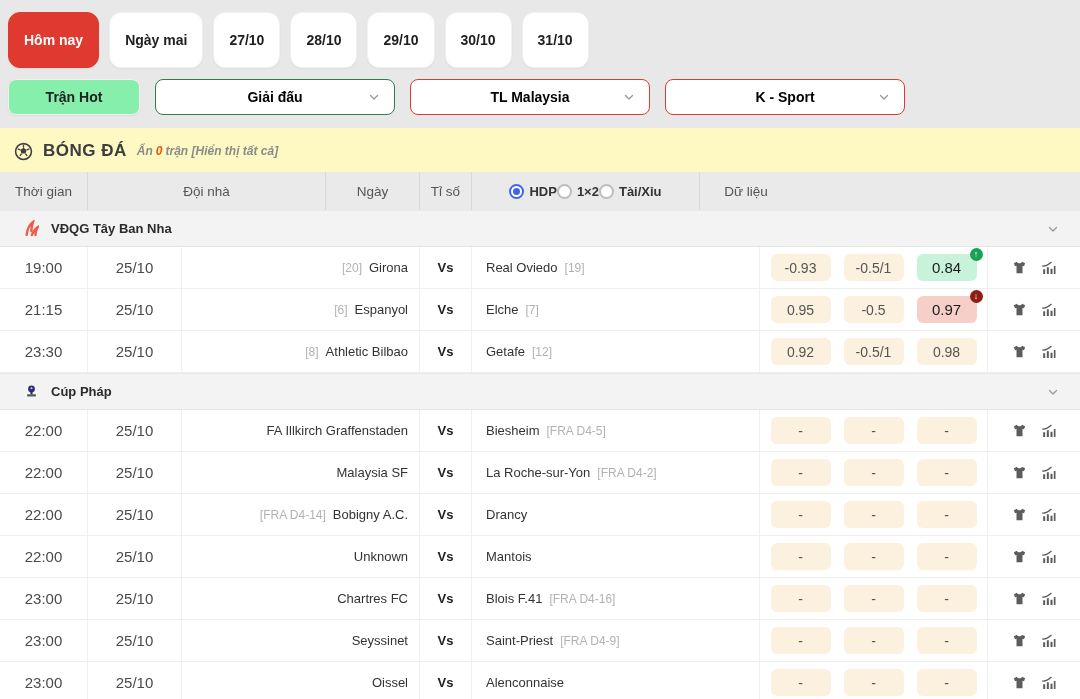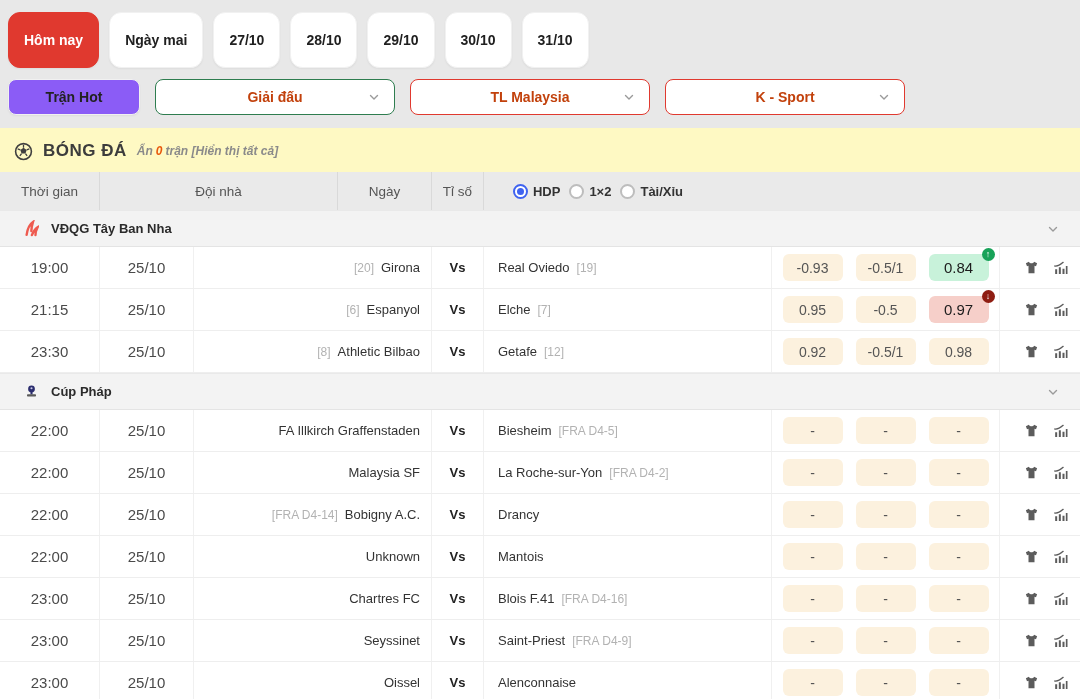--- a/index.html
+++ b/index.html
@@ -6,44 +6,44 @@
   html,body { width:1080px; height:699px; overflow:hidden; }
   body { background:#e8e8e8; font-family:"Liberation Sans", sans-serif; color:#333; }
 
   
   .tabs-row { display:flex; gap:10px; padding:12px 0 0 8px; align-items:center; }
   .tab { background:#fff; border:1px solid #f1f1f1; border-radius:12px; padding:19px 15px;
          font-size:14px; font-weight:700; color:#202020; box-shadow:0 1px 2px rgba(0,0,0,.05); cursor:pointer; white-space:nowrap; }
   .tab.active { background:#e0392f; border-color:#e0392f; color:#fff; }
 
   .filter-row { display:flex; gap:15px; padding:11px 0 13px 8px; align-items:center; }
-  .hot-btn { background:#8b5cf6; border:1px solid #f1f1f1; border-radius:8px; padding:9px 0; width:132px; text-align:center;
+  .hot-btn { background:#86efac; border:1px solid #f1f1f1; border-radius:8px; padding:9px 0; width:132px; text-align:center;
              font-size:14px; font-weight:600; color:#222; box-shadow:0 1px 2px rgba(0,0,0,.05); cursor:pointer; }
   .dropdown { position:relative; width:240px; background:#fff; border-radius:8px; padding:9px 0; display:flex;
-              align-items:center; justify-content:center; font-size:14px; font-weight:600; color:#c2410c; cursor:pointer; }
+              align-items:center; justify-content:center; font-size:14px; font-weight:600; color:#000000; cursor:pointer; }
   .dropdown .chev { position:absolute; right:13px; top:50%; transform:translateY(-50%); display:flex; }
   .dd-green { border:1px solid #2e7d4f; }
   .dd-red   { border:1px solid #e0392f; }
 
   
   .panel { background:#fef9c3; }
   .section-header { display:flex; align-items:center; gap:10px; padding:13px 16px 11px 14px; }
   .section-title { font-size:17px; font-weight:700; color:#3c3c3c; letter-spacing:.5px; }
   .section-note { font-size:12px; font-style:italic; color:#8a8a8a; font-weight:600; }
   .section-note .count { color:#e8590c; font-weight:700; padding:0 3px; }
 
   
   .thead { display:flex; height:38px; background:#eaeaea; font-size:13.5px; color:#555; }
   .th { display:flex; align-items:center; justify-content:center; border-right:1px solid #d9d9d9; }
   .th:last-child { border-right:none; }
 
-  .c-time{width:100px; flex:none;} .c-date{width:94px; flex:none;} .c-home{width:238px; flex:none;}
+  .c-time{width:88px; flex:none;} .c-date{width:94px; flex:none;} .c-home{width:238px; flex:none;}
   .c-vs{width:52px; flex:none;} .c-away{width:288px; flex:none;} .c-odds{width:228px; flex:none;} .c-data{width:92px; flex:none;}
 
-  .bet-modes { display:flex; align-items:center; gap:9px; }
+  .bet-modes { display:flex; align-items:center; }
   .bet-mode { display:flex; align-items:center; gap:5px; cursor:pointer; }
   .bet-mode .lbl { font-weight:700; color:#333; font-size:13px; }
   .radio { width:15px; height:15px; border-radius:50%; border:2px solid #bdbdbd; background:#fff; position:relative; flex:none; }
   .radio.sel { border-color:#3f63f0; }
   .radio.sel::after { content:''; position:absolute; inset:2px; border-radius:50%; background:#3f63f0; }
 
   .league-row { height:37px; background:#f3f3f3; display:flex; align-items:center; gap:12px;
                 padding:0 20px 0 24px; border-bottom:1px solid #e4e4e4; border-top:1px solid #e9e9e9; }
   .league-name { font-size:13px; font-weight:700; color:#2b2b2b; }
   .league-chev { margin-left:auto; display:flex; cursor:pointer; }
@@ -143,20 +143,21 @@
           <span class="bet-mode">
             <span class="radio"></span>
             <span class="lbl">1×2</span>
           </span>
           <span class="bet-mode">
             <span class="radio"></span>
             <span class="lbl">Tài/Xỉu</span>
           </span>
         </span>
       </div>
+    <div class="th c-data">Dữ liệu</div>
   </div>
 
   <div id="leagues">
       <div class="league-row">
         <span style="display:flex;">
           <svg width="15" height="17" viewBox="0 0 20 22">
             <path d="M3.5 19.5C4.5 12 8 5 12 2.3c-1.2 4-2.2 8-2.2 12" fill="none" stroke="#ee5a4f" stroke-width="3.2" stroke-linecap="round"></path>
             <path d="M10.5 19.8c1.8-4.6 4.6-8.4 7.6-10.4-1.8 3.6-2.8 7.4-2.8 10.4" fill="none" stroke="#ee5a4f" stroke-width="3.2" stroke-linecap="round"></path>
           </svg>
         </span>

